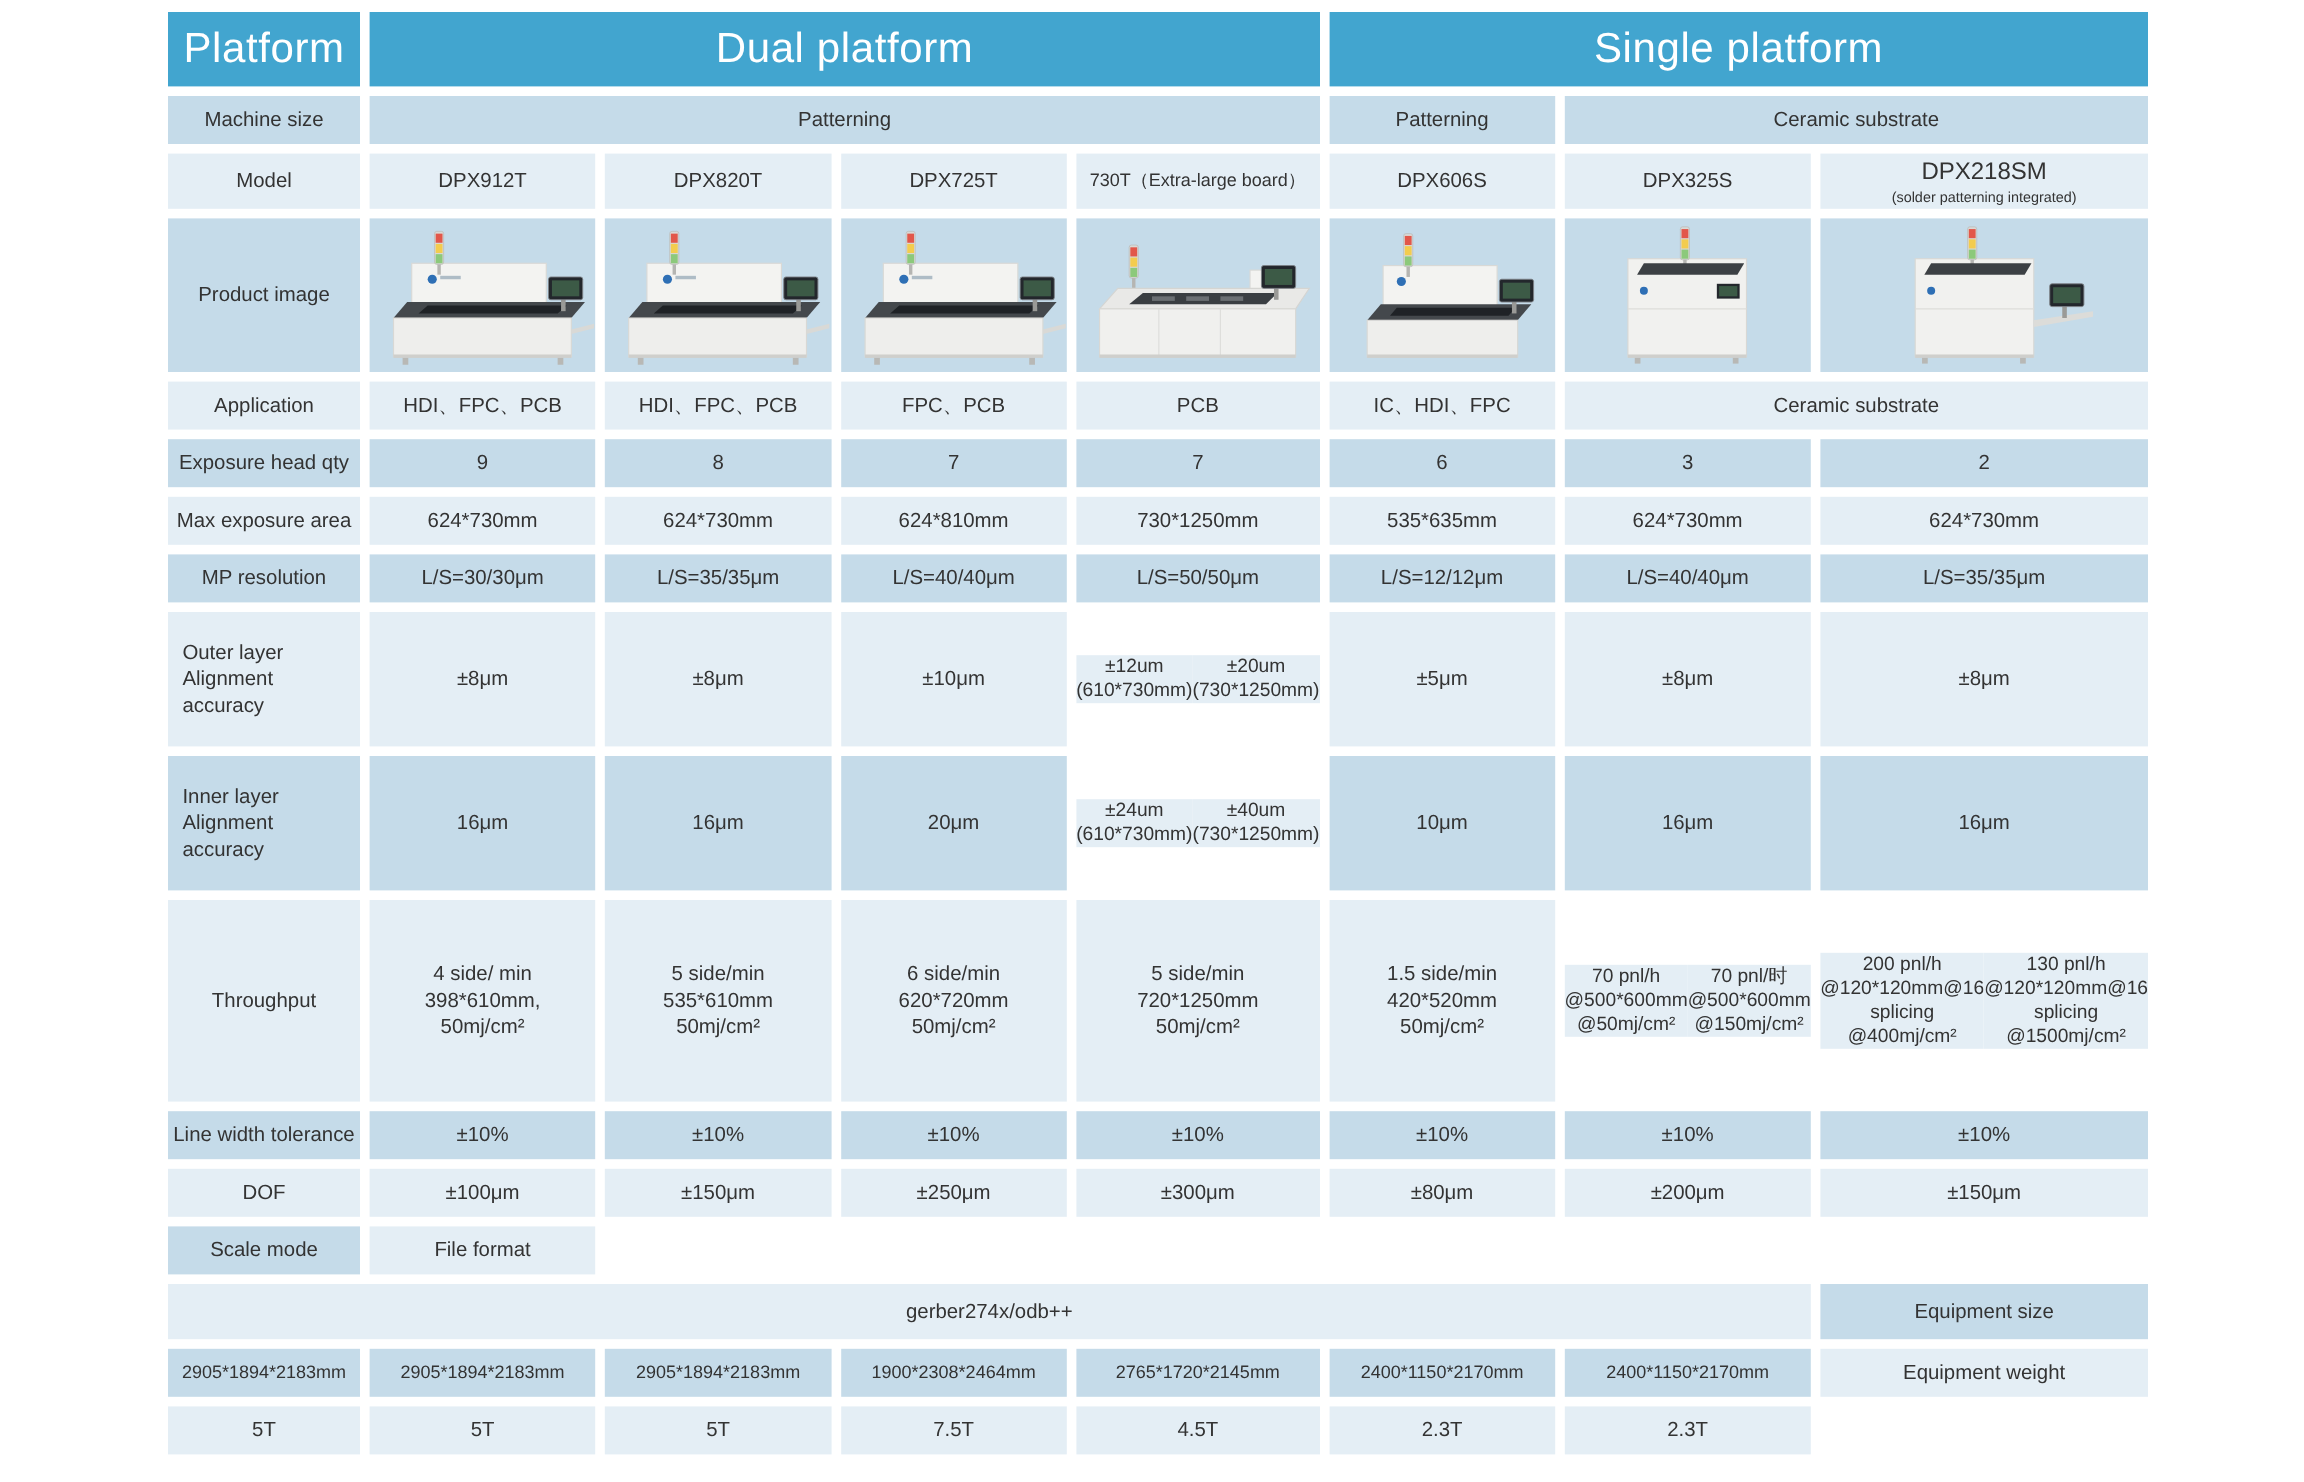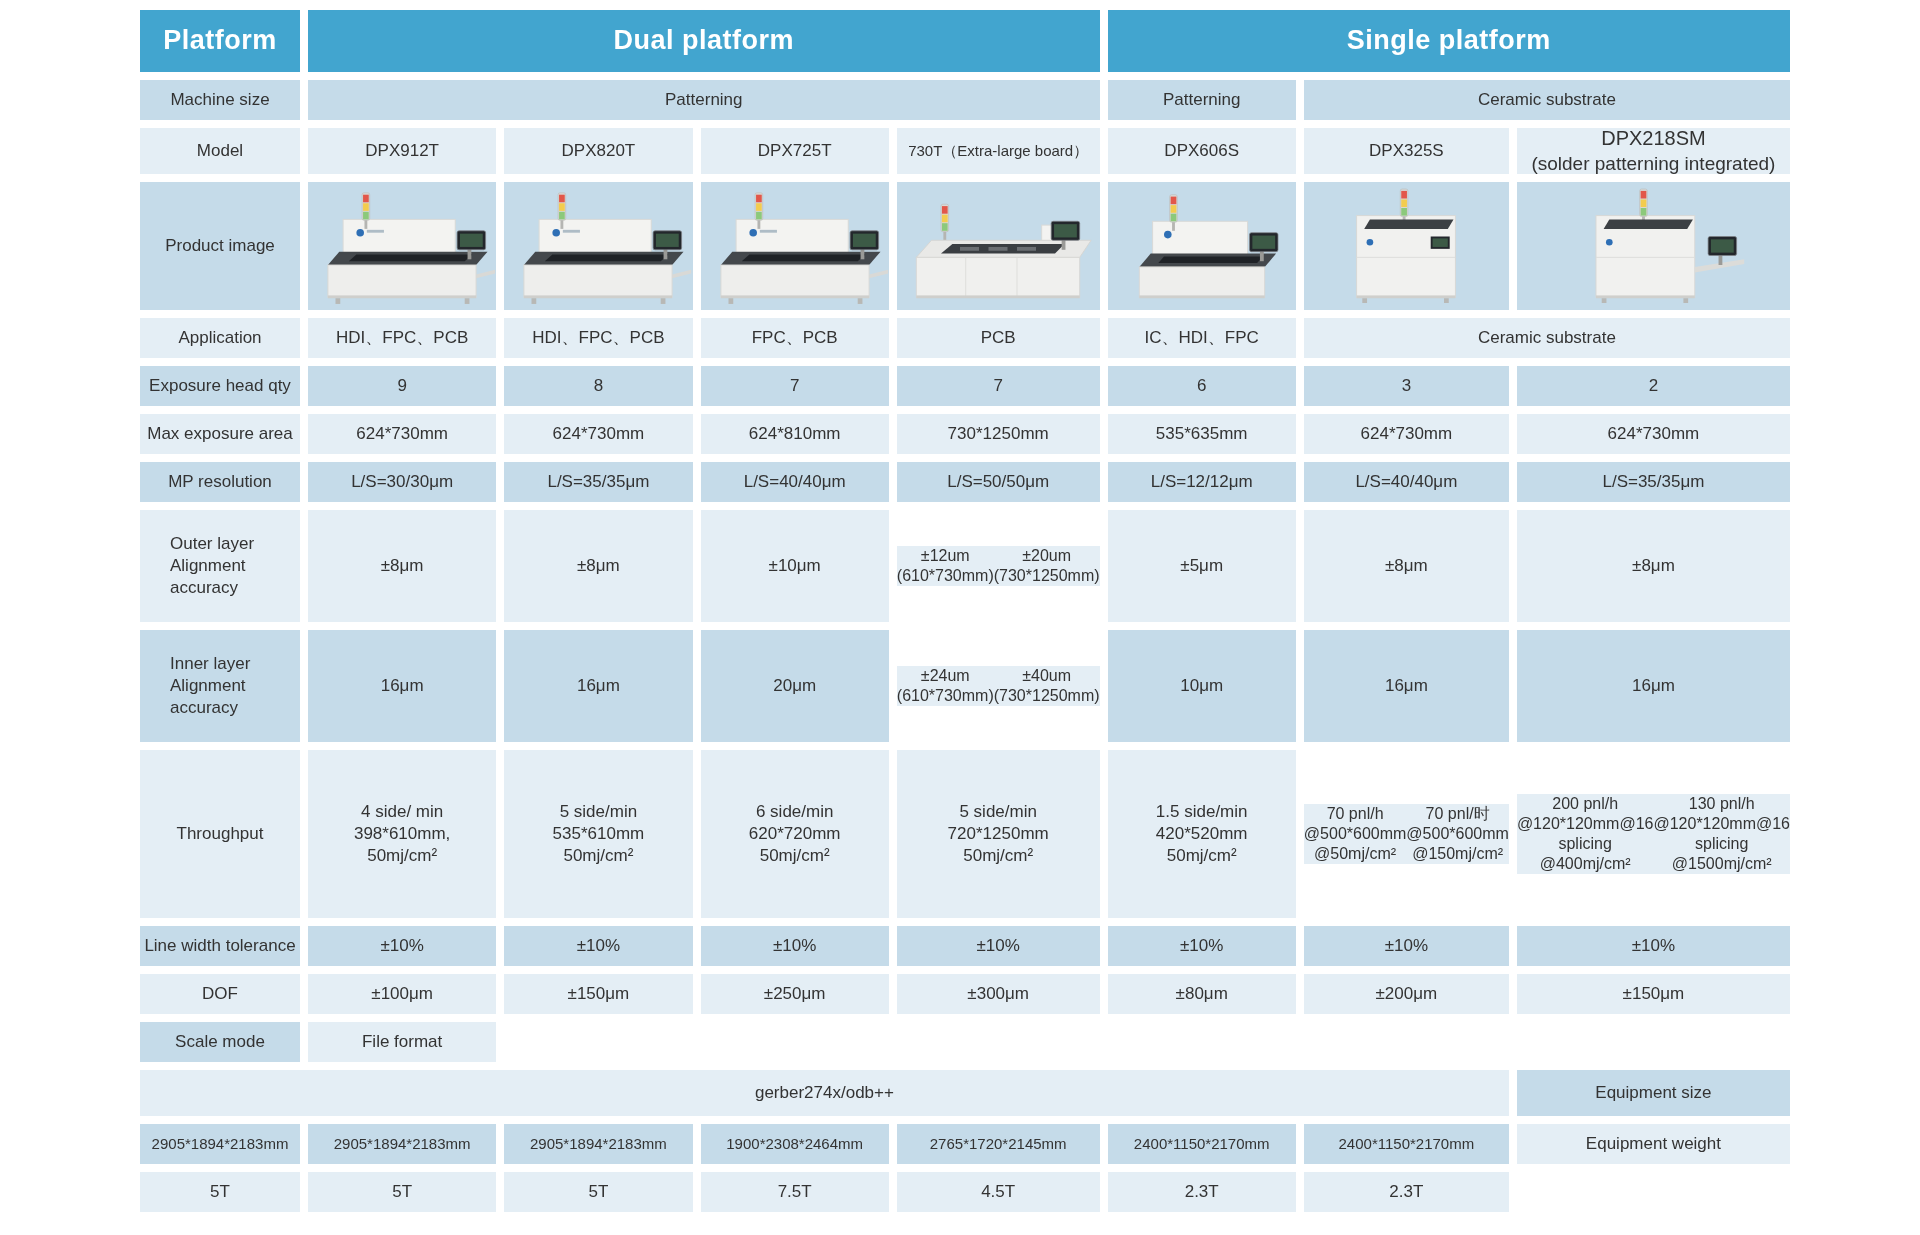--- a/index.html
+++ b/index.html
@@ -13,33 +13,33 @@
   .grid{
     position:absolute;left:140px;top:10px;width:1650px;
     display:grid;
     grid-template-columns:160px repeat(7,1fr);
     grid-template-rows:62px 40px 46px 128px 40px 40px 40px 40px 112px 112px 168px 40px 40px 40px 46px 40px 40px;
     column-gap:8px;row-gap:8px;
   }
   .cell{display:flex;align-items:center;justify-content:center;text-align:center;font-size:17px;line-height:1.3;overflow:hidden}
   .dark{background:var(--dark)}
   .light{background:var(--light)}
-  .hdr{background:var(--blue);color:#fff;font-weight:bold;font-size:27px;letter-spacing:.5px}
+  .hdr{background:var(--blue);color:#fff;font-weight:normal;font-size:35px;letter-spacing:.5px}
   .sp2{grid-column:span 2}
   .sp3{grid-column:span 3}
   .sp4{grid-column:span 4}
   .sp7{grid-column:span 7}
   .pre{white-space:pre-line}
-  .lblL{justify-content:flex-start;text-align:left;padding-left:30px}
+  .lblL{justify-content:flex-start;text-align:left;padding-left:12px}
   .split{display:flex;row-gap:8px;background:transparent;padding:0;overflow:visible}
   .split>div{flex:1;display:flex;align-items:center;justify-content:center;text-align:center;font-size:16px;line-height:1.25}
   .small{font-size:15px}
   .model7{flex-direction:column}
   .model7 .l1{font-size:20px}
-  .model7 .l2{font-size:19px;margin-top:1px}
+  .model7 .l2{font-size:12px;margin-top:1px}
   .nowrap{white-space:nowrap}
   .imgcell{overflow:hidden}
   .machine{width:190px;height:118px;display:flex;align-items:flex-end;justify-content:center}
   .machine svg{display:block}
 </style>
 </head>
 <body>
 
 <div class="canvas">
   <div class="grid">

